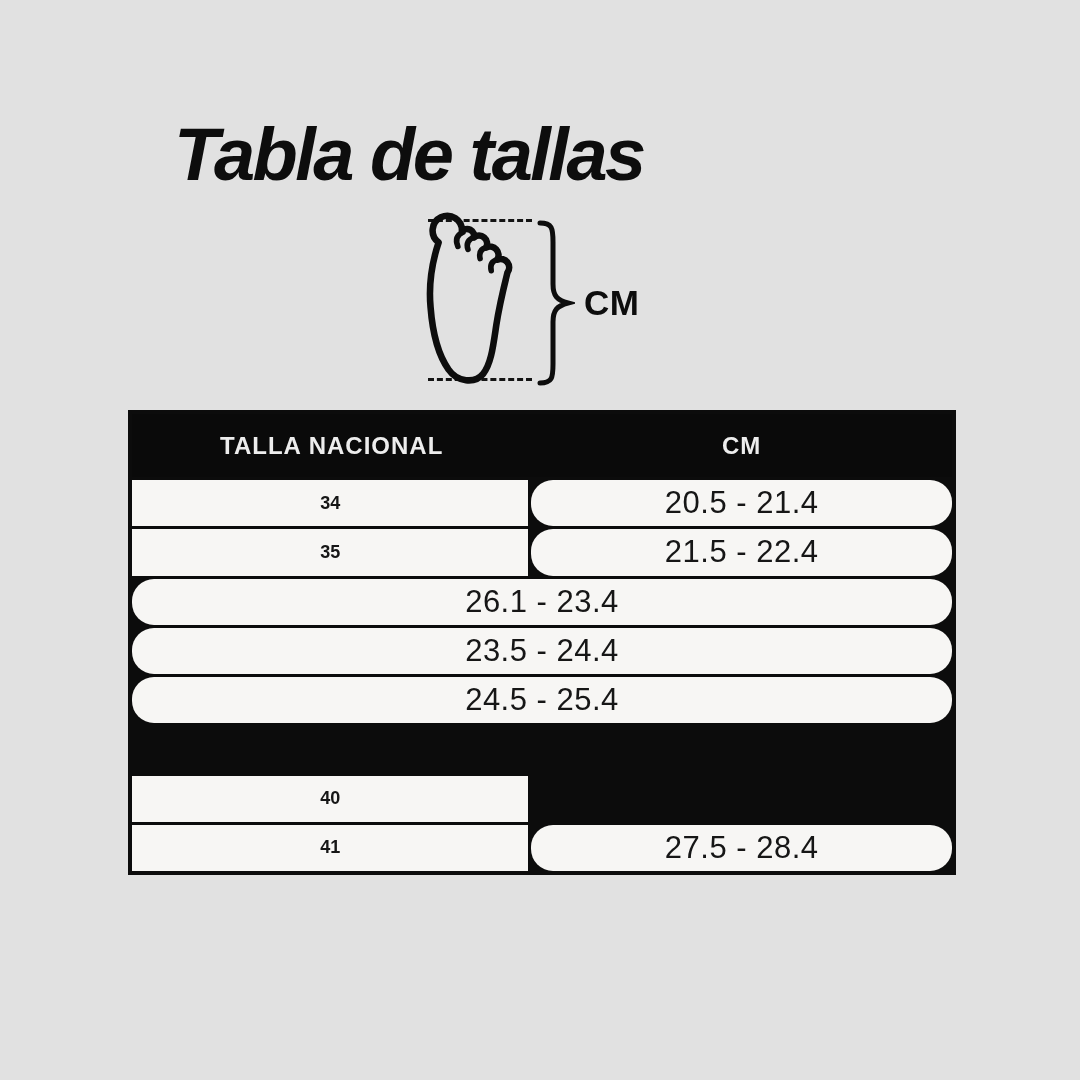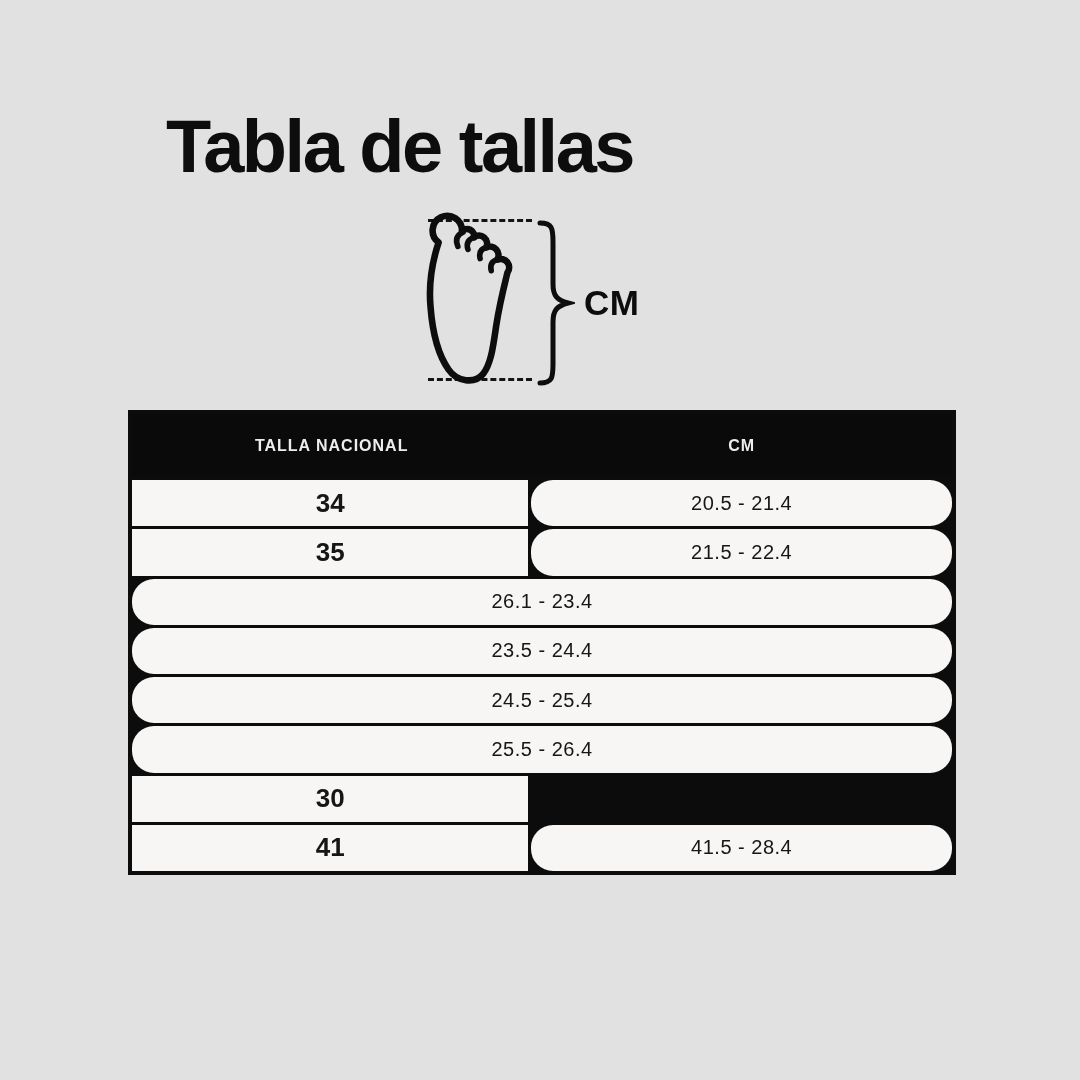--- a/index.html
+++ b/index.html
@@ -7,23 +7,23 @@
     width:1080px;height:1080px;
     background:#e1e1e1;
     font-family:"Liberation Sans",sans-serif;
     position:relative;overflow:hidden;
     color:#111;
   }
   .canvas{position:absolute;inset:0;width:1080px;height:1080px;}
 
   
   .title{
-    position:absolute;left:166px;top:104px;margin:0;
+    position:absolute;left:166px;top:104px;margin:8px;
     font-size:74px;font-weight:bold;letter-spacing:-2.5px;
-    color:#0d0d0d;white-space:nowrap;
+    color:#0d0d0d;white-space:nowrap;font-style:italic;
   }
 
   
   .dash{
     position:absolute;left:428px;width:104px;height:0;
     border-top:3px dashed #141414;
   }
   .dash-top{top:219px;}
   .dash-bottom{top:378px;}
   .foot-svg{position:absolute;left:420px;top:206px;}
@@ -39,35 +39,35 @@
     position:absolute;left:128px;top:410px;
     width:828px;height:465px;box-sizing:border-box;
     border:4px solid #0c0c0c;background:#0c0c0c;
     display:flex;flex-direction:column;
   }
   .thead{
     flex:0 0 63px;background:#0a0a0a;
     display:flex;align-items:center;
   }
   .th{
-    color:#ededed;font-weight:bold;font-size:16px;
+    color:#ededed;font-weight:bold;font-size:24px;
     letter-spacing:1px;text-align:center;
   }
   .th-left{width:48.7%;}
   .th-right{flex:1;}
   .tr{flex:1;display:flex;border-top:3px solid #0c0c0c;min-height:0;}
   .td{
     background:#f7f6f4;display:flex;align-items:center;justify-content:center;
     color:#161616;min-width:0;
   }
   .td-size{
     width:48.7%;box-sizing:border-box;border-right:3px solid #0c0c0c;
-    font-weight:bold;font-size:26px;
+    font-weight:bold;font-size:18px;
   }
-  .td-cm{flex:1;font-size:20px;letter-spacing:0.5px;border-radius:22px;}
+  .td-cm{flex:1;font-size:31px;letter-spacing:0.5px;border-radius:22px;}
 </style>
 </head>
 <body>
 
 <div class="canvas">
 
   <h1 class="title">Tabla de tallas</h1>
 
   <div class="dash dash-top"></div>
   <div class="dash dash-bottom"></div>
@@ -115,24 +115,23 @@
     <div class="tr">
       <div class="td td-cm">26.1 - 23.4</div>
     </div>
     <div class="tr">
       <div class="td td-cm">23.5 - 24.4</div>
     </div>
     <div class="tr">
       <div class="td td-cm">24.5 - 25.4</div>
     </div>
     <div class="tr">
-      <div class="td td-cm">25.5 - 26.4</div>
     </div>
     <div class="tr">
-      <div class="td td-size">30</div>
+      <div class="td td-size">40</div>
     </div>
     <div class="tr">
       <div class="td td-size">41</div>
-      <div class="td td-cm">41.5 - 28.4</div>
+      <div class="td td-cm">27.5 - 28.4</div>
     </div>
   </div>
 
 </div>
 
 </body></html>

